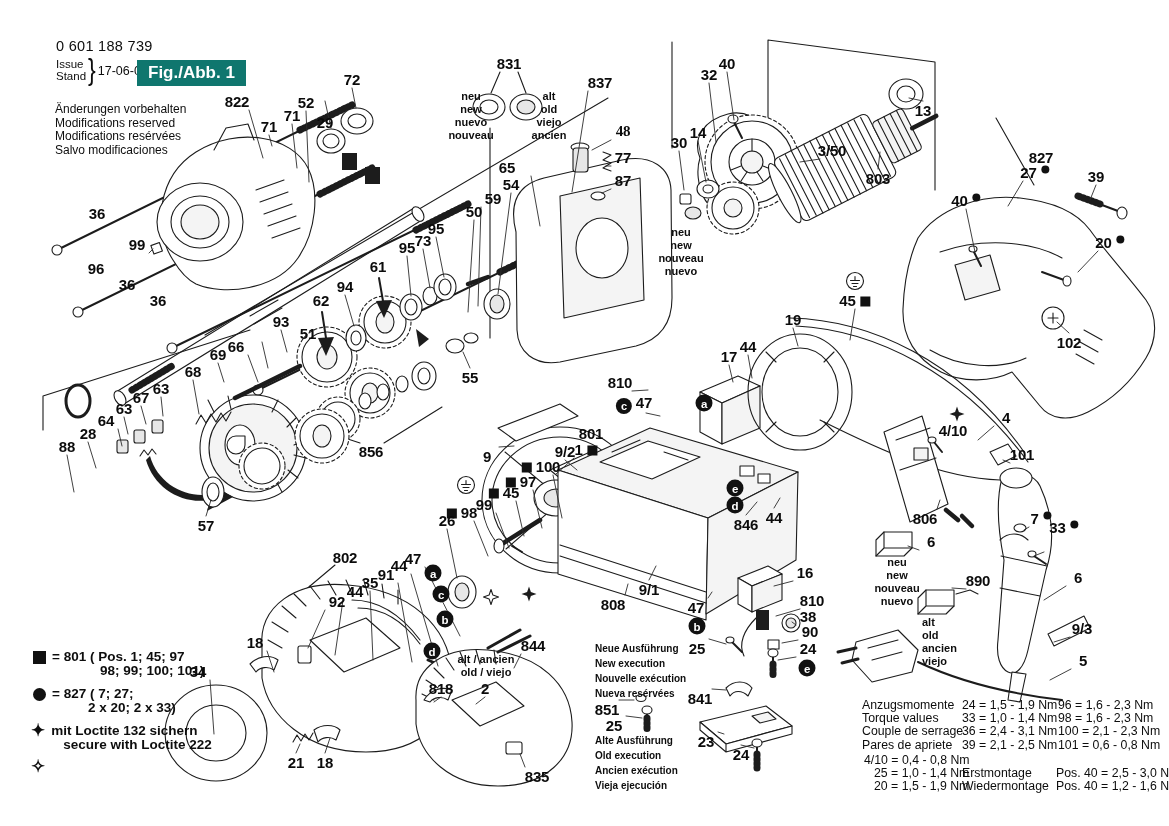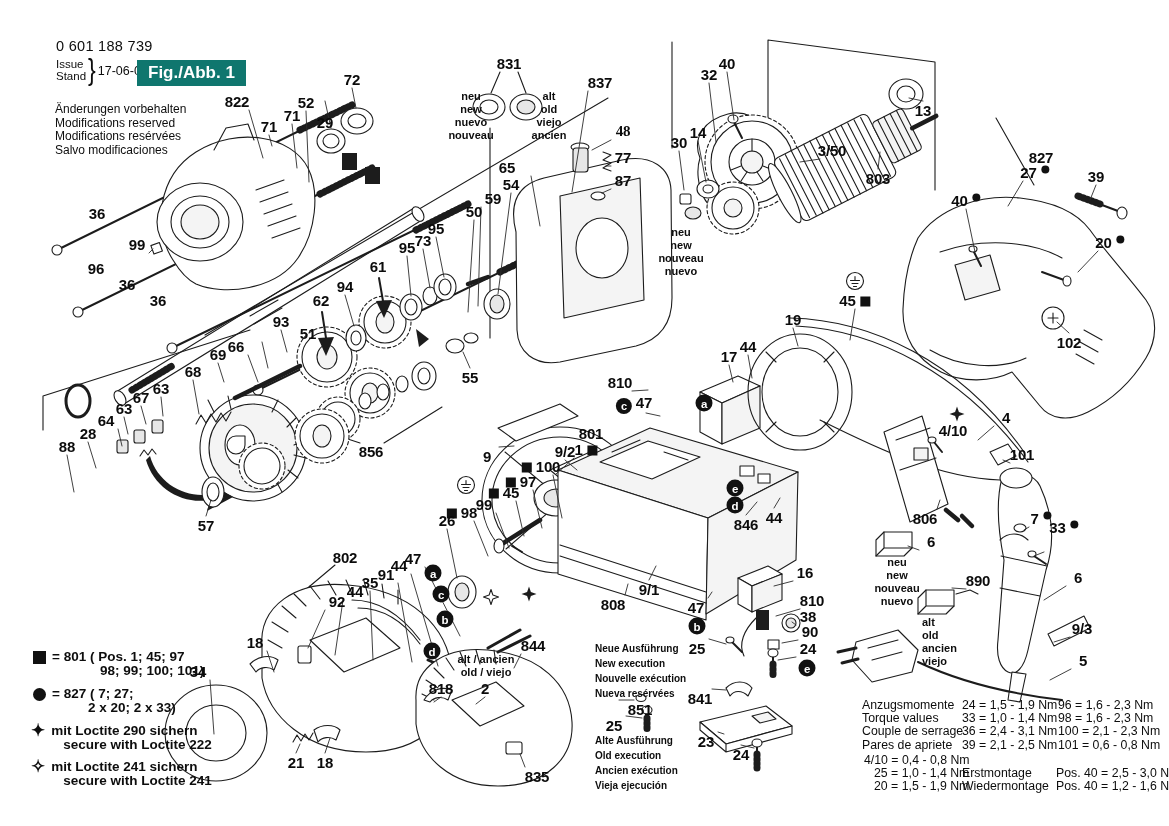--- a/index.html
+++ b/index.html
@@ -572,21 +572,21 @@
     <div class="plbl" style="left: 696px; top: 607px;">47</div>
     <div class="plbl" style="left: 805px; top: 572px;">16</div>
     <div class="plbl" style="left: 812px; top: 600px;">810</div>
     <div class="plbl" style="left: 808px; top: 616px;">38</div>
     <div class="plbl" style="left: 810px; top: 631px;">90</div>
     <div class="plbl" style="left: 808px; top: 648px;">24</div>
     <div class="plbl" style="left: 697px; top: 648px;">25</div>
     <div class="plbl" style="left: 700px; top: 698px;">841</div>
     <div class="plbl" style="left: 706px; top: 741px;">23</div>
     <div class="plbl" style="left: 741px; top: 754px;">24</div>
-    <div class="plbl" style="left: 640px; top: 709px;">851</div>
+    <div class="plbl" style="left: 607px; top: 709px;">851</div>
     <div class="plbl" style="left: 614px; top: 725px;">25</div>
     <div class="plbl ltr" style="left: 433px; top: 573px;">a</div>
     <div class="plbl ltr" style="left: 441px; top: 594px;">c</div>
     <div class="plbl ltr" style="left: 445px; top: 619px;">b</div>
     <div class="plbl ltr" style="left: 432px; top: 651px;">d</div>
     <div class="plbl ltr" style="left: 704px; top: 403px;">a</div>
     <div class="plbl ltr" style="left: 735px; top: 488px;">e</div>
     <div class="plbl ltr" style="left: 735px; top: 505px;">d</div>
     <div class="plbl ltr" style="left: 697px; top: 626px;">b</div>
     <div class="plbl ltr" style="left: 807px; top: 668px;">e</div>
@@ -650,27 +650,25 @@
   <span><span>= 801 ( Pos. 1; 45; 97</span><br>
   <span style="padding-left:48px">98; 99; 100; 101)</span></span>
 </div>
 <div class="legend-row" style="left:33px;top:687px">
   <span class="lg-ci"></span>
   <span><span>= 827 ( 7; 27;</span><br>
   <span style="padding-left:36px">2 x 20; 2 x 33)</span></span>
 </div>
 <div class="legend-row" style="left:31px;top:724px">
   <span class="lg-st">✦</span>
-  <span><span>mit Loctite 290 sichern</span><br>
+  <span><span>mit Loctite 132 sichern</span><br>
   <span style="padding-left:12px">secure with Loctite 222</span></span>
 </div>
 <div class="legend-row" style="left:31px;top:760px">
   <span class="lg-st">✧</span>
-  <span><span>mit Loctite 241 sichern</span><br>
-  <span style="padding-left:12px">secure with Loctite 241</span></span>
 </div>
 
 <div class="exec" style="left:595px;top:641px">
   <div>Neue Ausführung</div>
   <div>New execution</div>
   <div>Nouvelle exécution</div>
   <div>Nueva resérvées</div>
 </div>
 <div class="exec" style="left:595px;top:733px">
   <div>Alte Ausführung</div>

